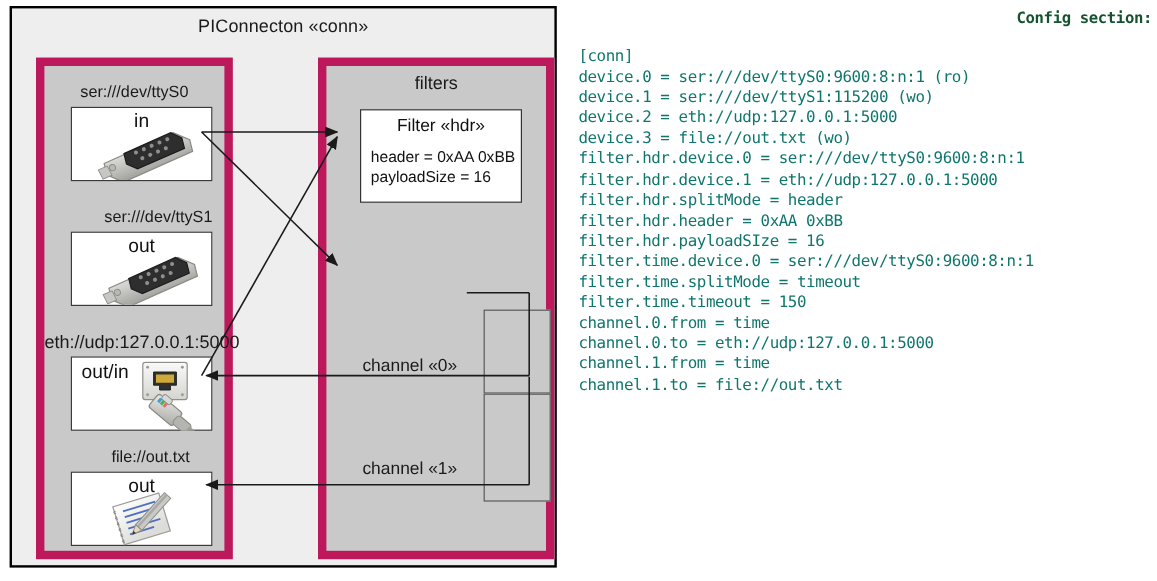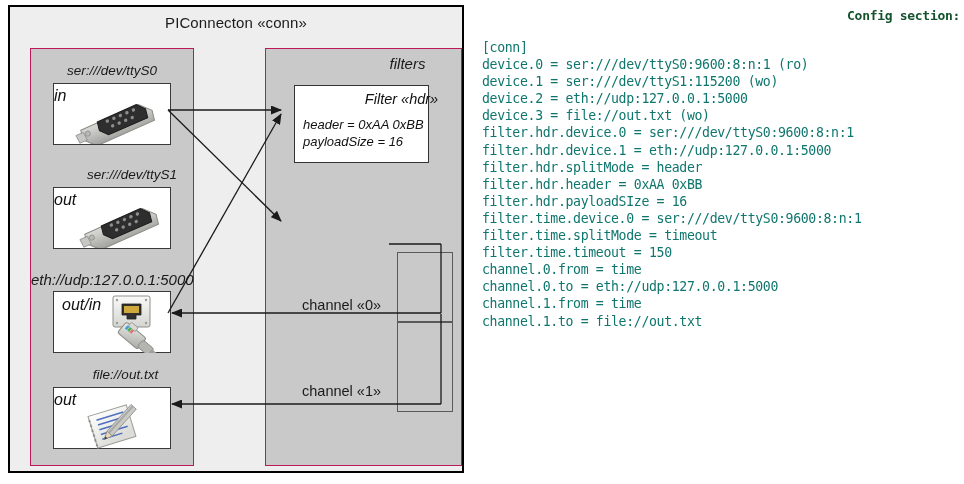--- a/index.html
+++ b/index.html
@@ -23,27 +23,26 @@
   .outer-title{
     position:absolute;left:0;top:7px;width:100%;
     text-align:center;font-size:15px;color:#1a1a1a;
     letter-spacing:0.1px;
   }
 
   
   .panel{
     position:absolute;
     background:#c9c9c9;
-    border:1px solid #be185d;
-    box-sizing:border-box;
-    font-style:italic;
+    border:7px solid #be185d;
+    box-sizing:border-box;
   }
   .panel-title{
     position:absolute;left:0;top:6px;width:100%;
-    text-align:center;font-size:15px;color:#1a1a1a;padding-left:44px;
+    text-align:center;font-size:15px;color:#1a1a1a;
   }
 
   
   .devices-panel{left:20px;top:41px;width:164px;height:418px;}
   
   .filters-panel{left:255px;top:41px;width:197px;height:418px;}
 
   
   .device{position:absolute;left:0;width:100%;}
   .device-caption{
@@ -55,33 +54,33 @@
     position:absolute;
     background:#ffffff;
     border:1px solid #3a3a3a;
     box-sizing:border-box;
   }
   .device-label{
     position:absolute;
     font-size:16px;color:#111111;
     z-index:3;
   }
-  .dev-label-center{left:0;top:3px;width:100%;text-align:left;}
+  .dev-label-center{left:0;top:3px;width:100%;text-align:center;}
   .dev-label-left{left:8px;top:4px;text-align:left;}
 
   
   .filter-box{
     position:absolute;
     background:#ffffff;
     border:1px solid #333333;
     box-sizing:border-box;
   }
   .filter-title{
     position:absolute;left:0;top:5px;width:100%;
-    text-align:center;font-size:14.5px;color:#111111;padding-left:40px;
+    text-align:center;font-size:14.5px;color:#111111;
   }
   .filter-props{
     position:absolute;left:8px;top:30px;right:4px;
     font-size:13px;color:#111111;line-height:17px;
   }
   .filter-props div{white-space:nowrap;}
 
   
   .channel-box{
     position:absolute;

